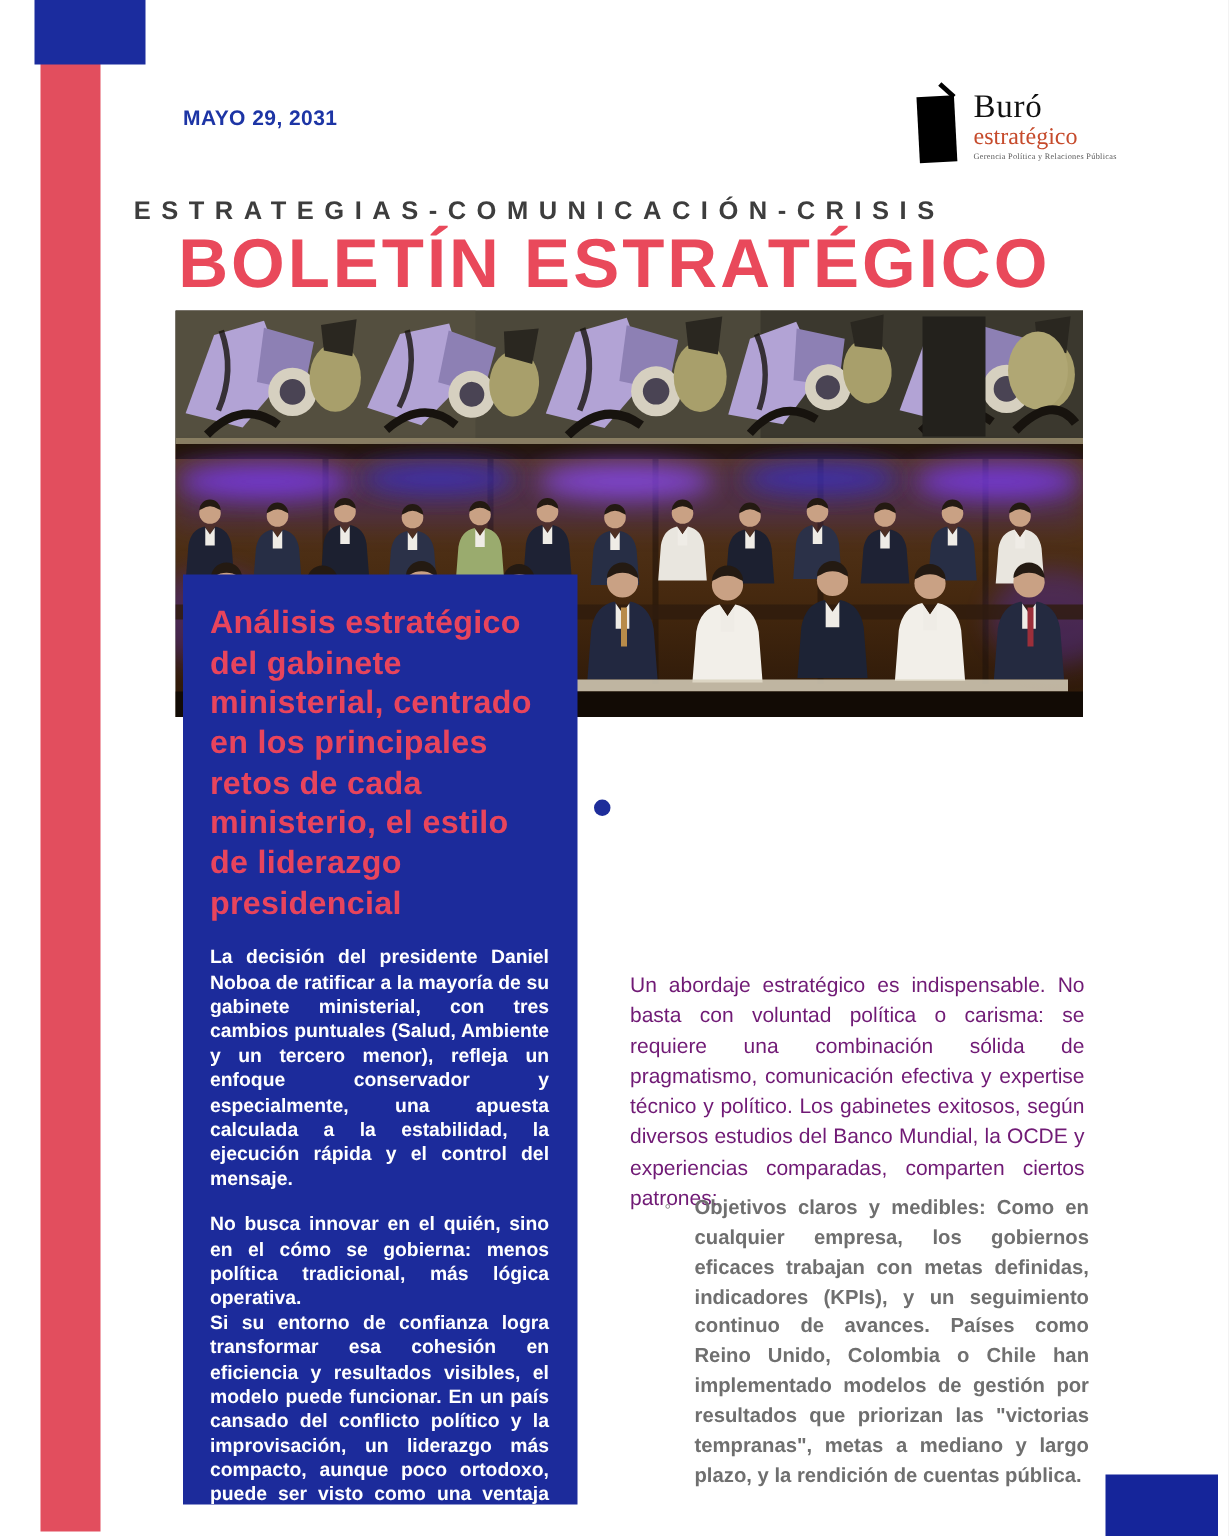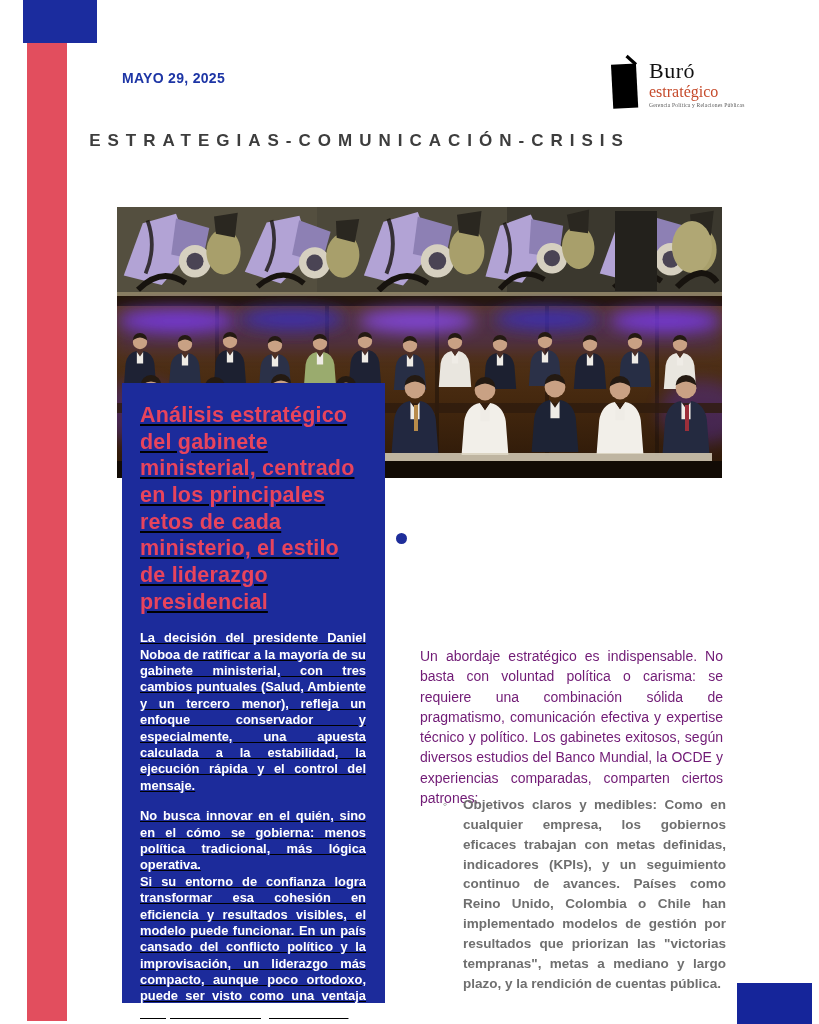--- a/index.html
+++ b/index.html
@@ -27,21 +27,21 @@
   .kicker{position:absolute; left:0; top:131px; width:719px; text-align:center;
           font-size:17px; font-weight:bold; color:#3d3d3d; letter-spacing:7px;}
   .main-title{position:absolute; left:0; top:148px; width:819px; text-align:center;
           font-size:46px; font-weight:bold; color:#e9495b; letter-spacing:2px;}
 
   .photo{position:absolute; left:117px; top:207px; width:605px; height:271px; background:#2c2418;}
   .photo svg{display:block;}
 
   
   .blue-panel{position:absolute; left:122px; top:383px; width:263px; height:620px;
-          background:#1c2b9b; box-sizing:border-box; padding:19px 17px 0 18px; z-index:5;text-decoration:underline;}
+          background:#1c2b9b; box-sizing:border-box; padding:19px 17px 0 18px; z-index:5;}
   .panel-heading{color:#e8445c; font-size:21.5px; font-weight:bold; line-height:1.24; letter-spacing:.2px;}
   .panel-p{color:#ffffff; font-size:12.9px; font-weight:bold; line-height:1.27;
           text-align:justify; margin:14px 2px 0 0; white-space:pre-line;}
   .panel-p.first{margin-top:15px;}
 
   
   .bullet-dot{position:absolute; left:396px; top:533px; width:11px; height:11px;
           border-radius:50%; background:#1e2d9a;}
   .question-heading{position:absolute; left:430px; top:492px; width:296px;
           color:#1e2d9a; font-size:19px; font-weight:bold; line-height:1.18; letter-spacing:.1px;}
@@ -53,37 +53,38 @@
   .bullet-item .btext{flex:1 1 auto; text-align:justify;font-weight:bold;}
 </style>
 </head>
 <body>
 
 <div class="page">
 
   <div class="left-bar"></div>
   <div class="tl-square"></div>
 
-  <div class="date">MAYO 29, 2025</div>
+  <div class="date">MAYO 29, 2031</div>
 
   <div class="logo">
     <svg class="mark" viewBox="0 0 38 56">
       <g transform="rotate(-3 19 30)">
         <path d="M20 2 L29 11" stroke="#000" stroke-width="3.2" fill="none"></path>
         <rect x="4" y="10" width="25" height="44" fill="#000"></rect>
       </g>
     </svg>
     <div class="text">
       <div class="name">Buró</div>
       <div class="subname">estratégico</div>
       <div class="tagline">Gerencia Política y Relaciones Públicas</div>
     </div>
   </div>
 
   <div class="kicker">ESTRATEGIAS-COMUNICACIÓN-CRISIS</div>
+  <div class="main-title">BOLETÍN ESTRATÉGICO</div>
 
   <div class="photo">
     <svg width="605" height="271" viewBox="0 0 605 271">
       <defs>
         <linearGradient id="woodGrad" x1="0" y1="0" x2="0" y2="1">
           <stop offset="0" stop-color="#5d3c22"></stop>
           <stop offset="0.55" stop-color="#46290f"></stop>
           <stop offset="1" stop-color="#2a1708"></stop>
         </linearGradient>
         <filter id="blur8" x="-60%" y="-60%" width="220%" height="220%">

